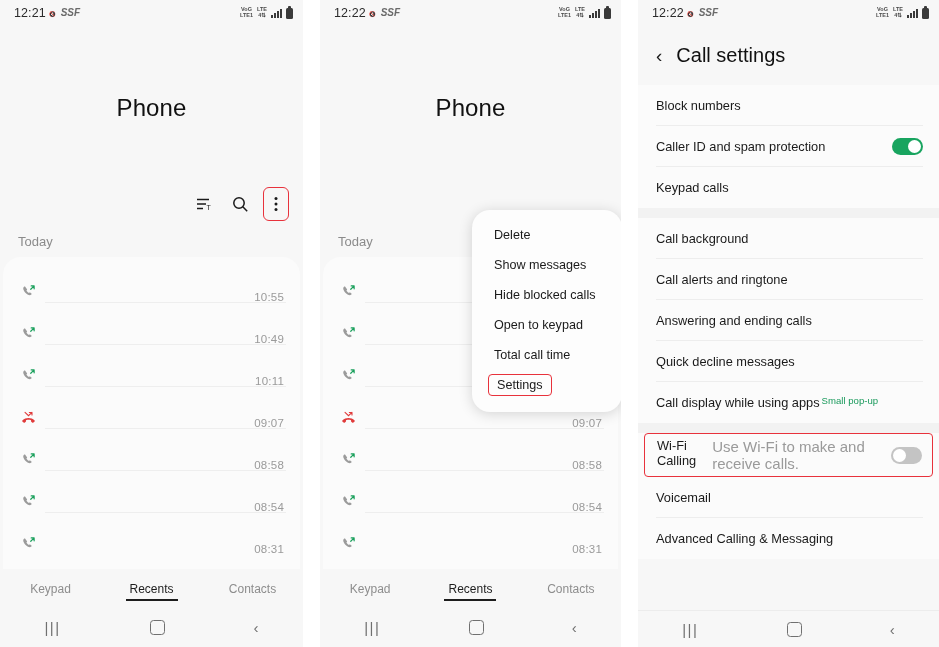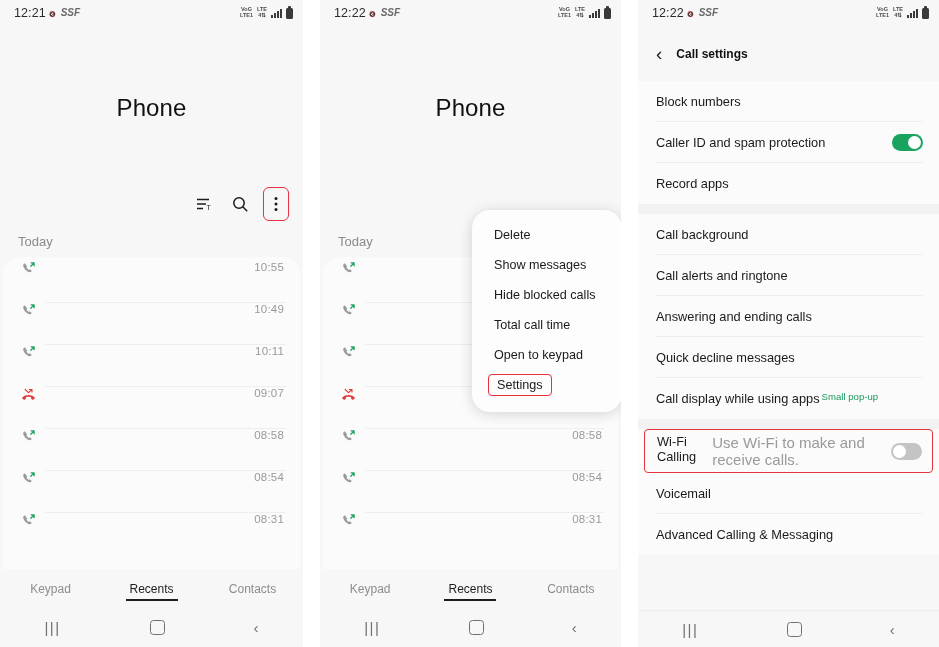--- a/index.html
+++ b/index.html
@@ -144,21 +144,21 @@
     border-radius: 18px 18px 0 0;
     margin: 0 3px;
     padding-top: 4px;
     height: 312px;
     box-sizing: border-box;
   }
   .call-row {
     position: relative;
     height: 42px;
     display: flex;
-    align-items: flex-start;
+    align-items: flex-end;
     padding: 0 16px 0 18px;
   }
   .call-row:after {
     content: "";
     position: absolute;
     left: 42px; right: 14px; bottom: 0;
     height: 1px;
     background: #eeeeee;
   }
   .call-row:last-child:after { display: none; }
@@ -247,21 +247,21 @@
 
   
   .settings-header {
     display: flex;
     align-items: center;
     gap: 14px;
     padding: 18px 0 18px 18px;
     background: #f7f7f7;
   }
   .settings-back { font-size: 19px; color: #1a1a1a; line-height: 1; }
-  .settings-title { font-size: 12px; color: #111; font-weight: bold; }
+  .settings-title { font-size: 20px; color: #111; font-weight: normal; }
   .settings-body { background: #fbfbfb; }
   .set-group { background: #fbfbfb; }
   .set-row {
     position: relative;
     min-height: 41px;
     display: flex;
     align-items: center;
     justify-content: space-between;
     padding: 0 16px 0 18px;
     box-sizing: border-box;
@@ -569,22 +569,22 @@
     <div class="navbar">
       <span class="nav-recent">|||</span>
       <span class="nav-home"></span>
       <span class="nav-back">‹</span>
     </div>
 
     <div class="menu-overlay">
       <div class="menu-item">Delete</div>
       <div class="menu-item">Show messages</div>
       <div class="menu-item">Hide blocked calls</div>
+      <div class="menu-item">Open to keypad</div>
       <div class="menu-item">Total call time</div>
-      <div class="menu-item">Open to keypad</div>
       <div class="menu-item-wrap">
         <div class="menu-item highlight">Settings</div>
       </div>
     </div>
   </div>
 
   <div class="panel" id="panel-settings">
 
     <div class="statusbar">
       <div class="sb-left">
@@ -616,21 +616,21 @@
         <div class="set-row">
           <span class="set-title">Block numbers</span>
         </div>
         <div class="set-row">
           <span class="set-title">Caller ID and spam protection</span>
           <span class="toggle on">
               <span class="knob"></span>
             </span>
         </div>
         <div class="set-row no-divider">
-          <span class="set-title">Record apps</span>
+          <span class="set-title">Keypad calls</span>
         </div>
       </div>
 
       <div class="set-gap"></div>
 
       <div class="set-group">
         <div class="set-row">
           <span class="set-title">Call background</span>
         </div>
         <div class="set-row">

